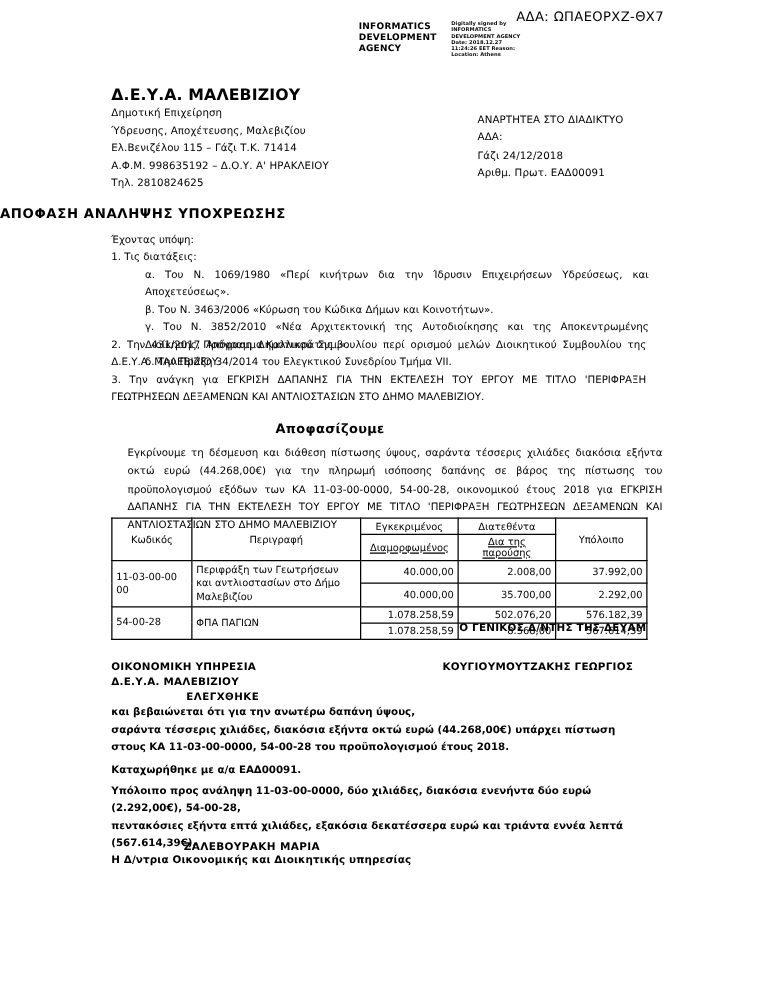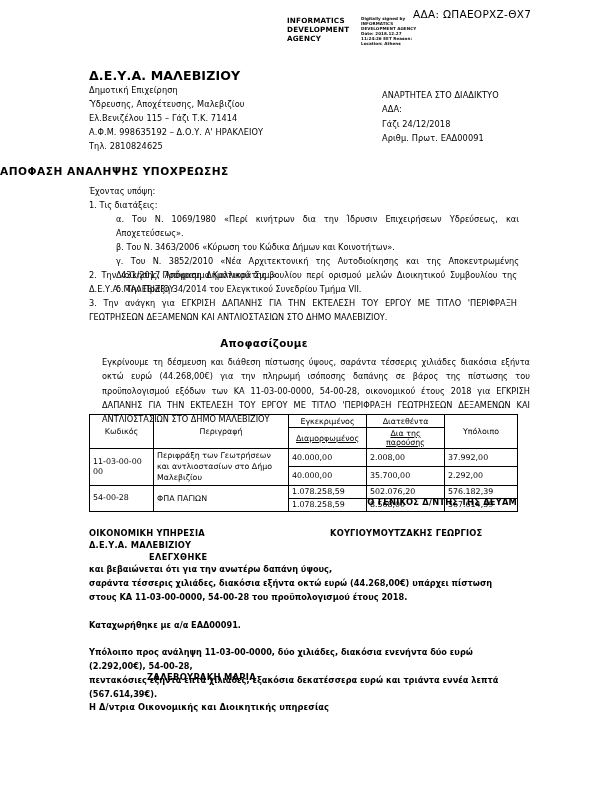--- a/index.html
+++ b/index.html
@@ -83,41 +83,41 @@
   #fin-table td, #fin-table th {
     border:1px solid #000; font-size:7.9px; font-weight:normal;
     padding:1px 3px; vertical-align:middle; height:13px;
   }
   #fin-table th { text-align:center; }
   .c-code  { width:64px; }
   .c-desc  { width:135px; }
   .c-appr  { width:78px; }
   .c-disp  { width:78px; }
   .c-bal   { width:73px; }
-  .num { text-align:left; }
+  .num { text-align:right; }
   .desc-cell { text-align:left; line-height:11.2px; padding-top:2px; padding-bottom:2px; }
   .code-cell { text-align:left; line-height:10px; }
   .hdr-top { height:16px; }
   .hdr-sub { height:13px;text-decoration:underline; }
 
   
   #gm-title { left:0px; top:497px; width:517px; text-align:right;
               font-size:8.3px; font-weight:bold; letter-spacing:0.2px; }
 
   #sig-left { left:89px; top:528px; width:230px; }
   #sig-left .ln { font-size:8.3px; font-weight:bold; line-height:11.8px; letter-spacing:0.2px; }
 
   #sig-right { left:330px; top:528px; width:230px; }
-  #sig-right .ln { font-size:8.3px; font-weight:bold; letter-spacing:0.2px; }
+  #sig-right .ln { font-size:8.3px; font-weight:bold; letter-spacing:0.2px;margin-left:24px; }
 
   
   #verif { left:89px; top:552px; width:430px; }
   #verif .center-lbl { font-size:8.2px; font-weight:bold; letter-spacing:0.4px; padding-left:60px; }
   #verif .ln { font-size:8.2px; line-height:14.2px;font-weight:bold; }
-  #verif .ln.sp { margin-top:13px; }
+  #verif .ln.sp { margin-top:3px; }
   #verif .bold-ln { font-size:8.3px; font-weight:bold; letter-spacing:0.1px; }
 
   #final-name { left:89px; top:672px; width:300px;
                 font-size:8.4px; font-weight:bold; letter-spacing:0.3px; padding-left:58px; }
 </style>
 </head>
 <body>
 
 <div id="top-band">
   <div id="ada-code">ΑΔΑ: ΩΠΑΕΟΡΧΖ-ΘΧ7</div>

